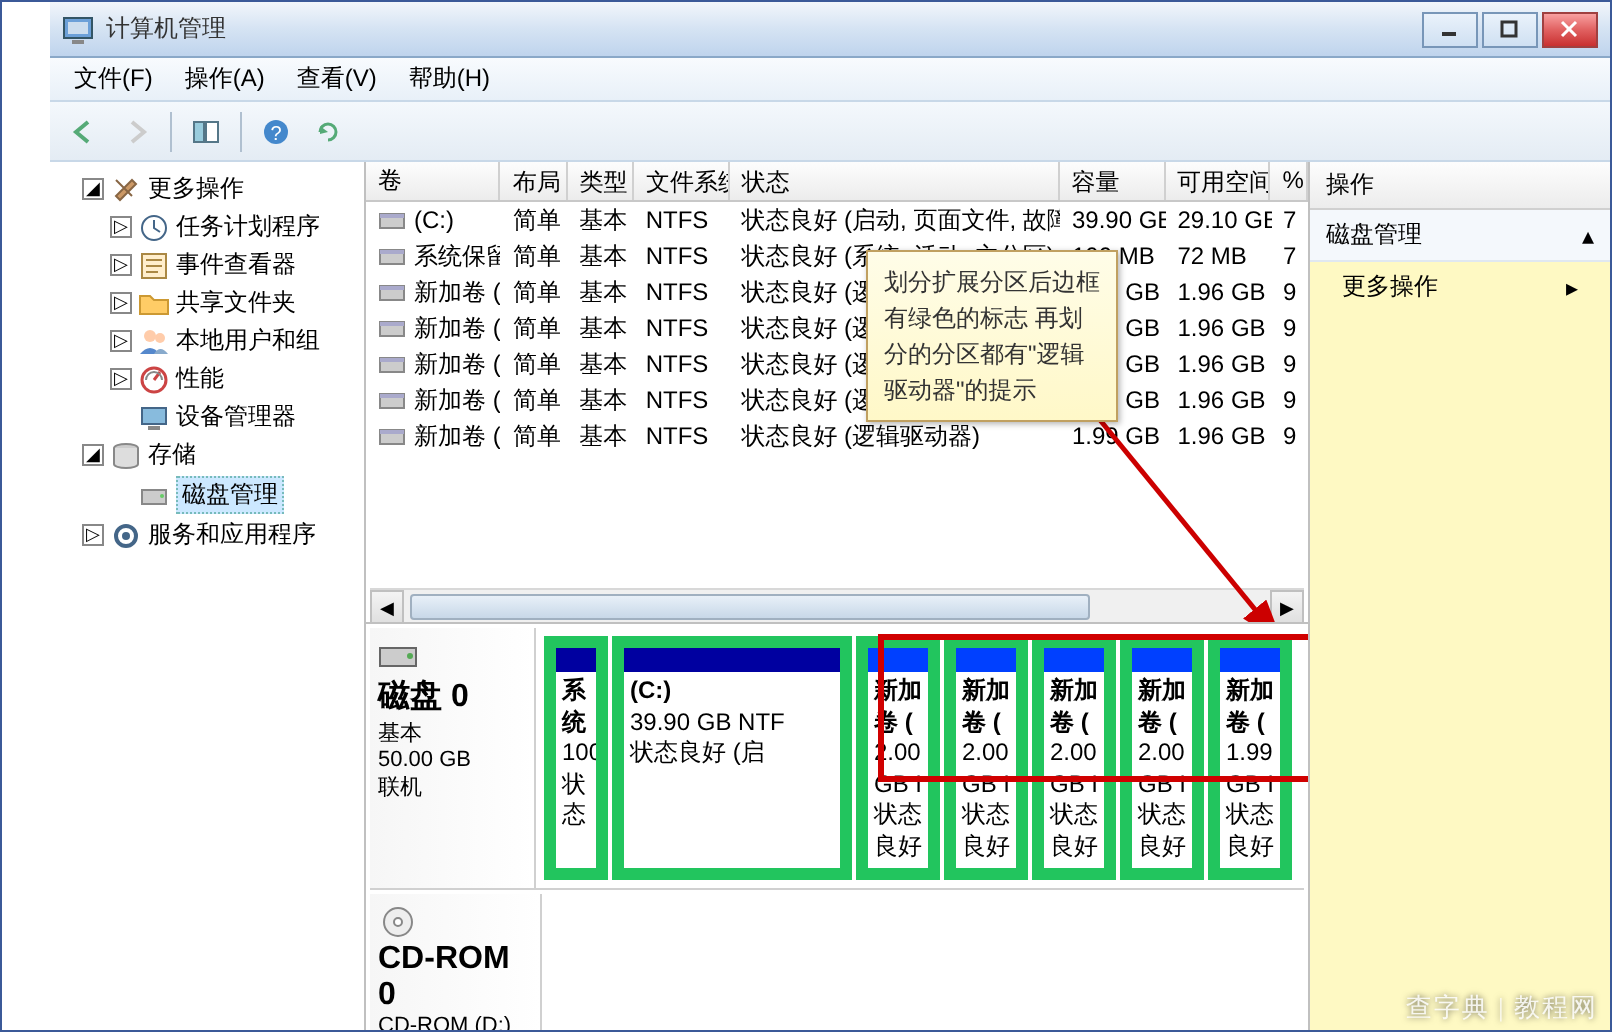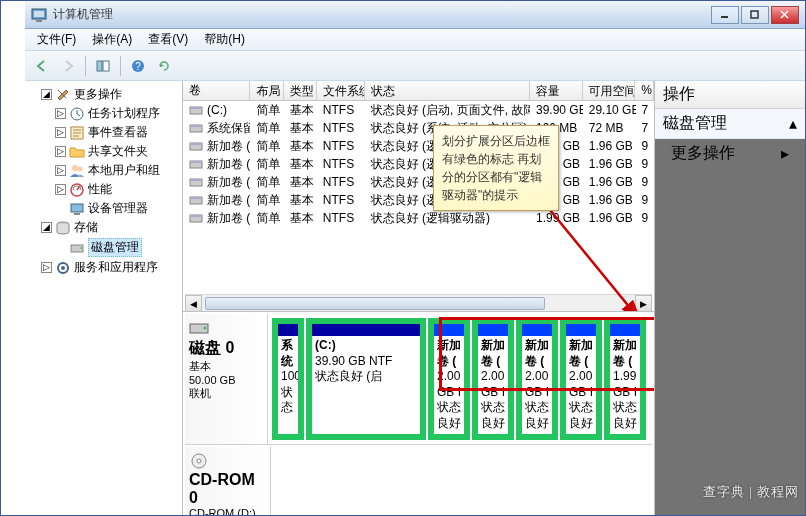--- a/index.html
+++ b/index.html
@@ -62,26 +62,26 @@
 .disk-header { width: 86px; padding: 6px 4px; font-size: 11px; border-right: 1px solid #d0d0d0; background: linear-gradient(to right, #f6f6f6, #fff); }
 .disk-header b { font-size: 16px; }
 .disk-icon { width: 20px; height: 16px; margin-bottom: 2px; }
 .partitions { flex: 1; display: flex; padding: 4px; position: relative; }
 .part { border: 6px solid #22c55e; margin-right: 2px; font-size: 12px; padding: 2px 3px; overflow: hidden; line-height: 1.3; position: relative; }
 .part-header { height: 12px; margin: -2px -3px 2px -3px; }
 .part-header.primary { background: #0000a0; }
 .part-header.logical { background: #0040ff; }
 .ext-border { position: absolute; border: 3px solid #d00000; z-index: 5; pointer-events: none; }
 
-.actions-panel { width: 150px; background: #737373; font-size: 16px; }
+.actions-panel { width: 150px; background: #fef9c3; font-size: 12px; }
 .actions-header { background: linear-gradient(to bottom, #fdfdfd, #ececec); padding: 3px 8px; border-bottom: 1px solid #d0d0d0; }
 .actions-group { padding: 4px 8px; background: #f4f8fc; border-bottom: 1px solid #e0e8f0; display: flex; justify-content: space-between; align-items: center; }
 .actions-item { padding: 4px 16px; display: flex; justify-content: space-between; align-items: center; }
 
-.watermark { position: absolute; right: 6px; bottom: 14px; font-size: 13px; color: rgba(255,255,255,0.85); text-shadow: 0 0 3px rgba(0,0,0,0.6); font-family: "SimSun"; z-index: 20; letter-spacing: 1px; }
+.watermark { position: absolute; right: 6px; bottom: 2px; font-size: 13px; color: rgba(255,255,255,0.85); text-shadow: 0 0 3px rgba(0,0,0,0.6); font-family: "SimSun"; z-index: 20; letter-spacing: 1px; }
 
 svg { display: block; }
 </style>
 </head>
 <body>
 
 <div class="window">
 
   <div class="titlebar">
     <svg class="titlebar-icon" viewBox="0 0 16 16">

